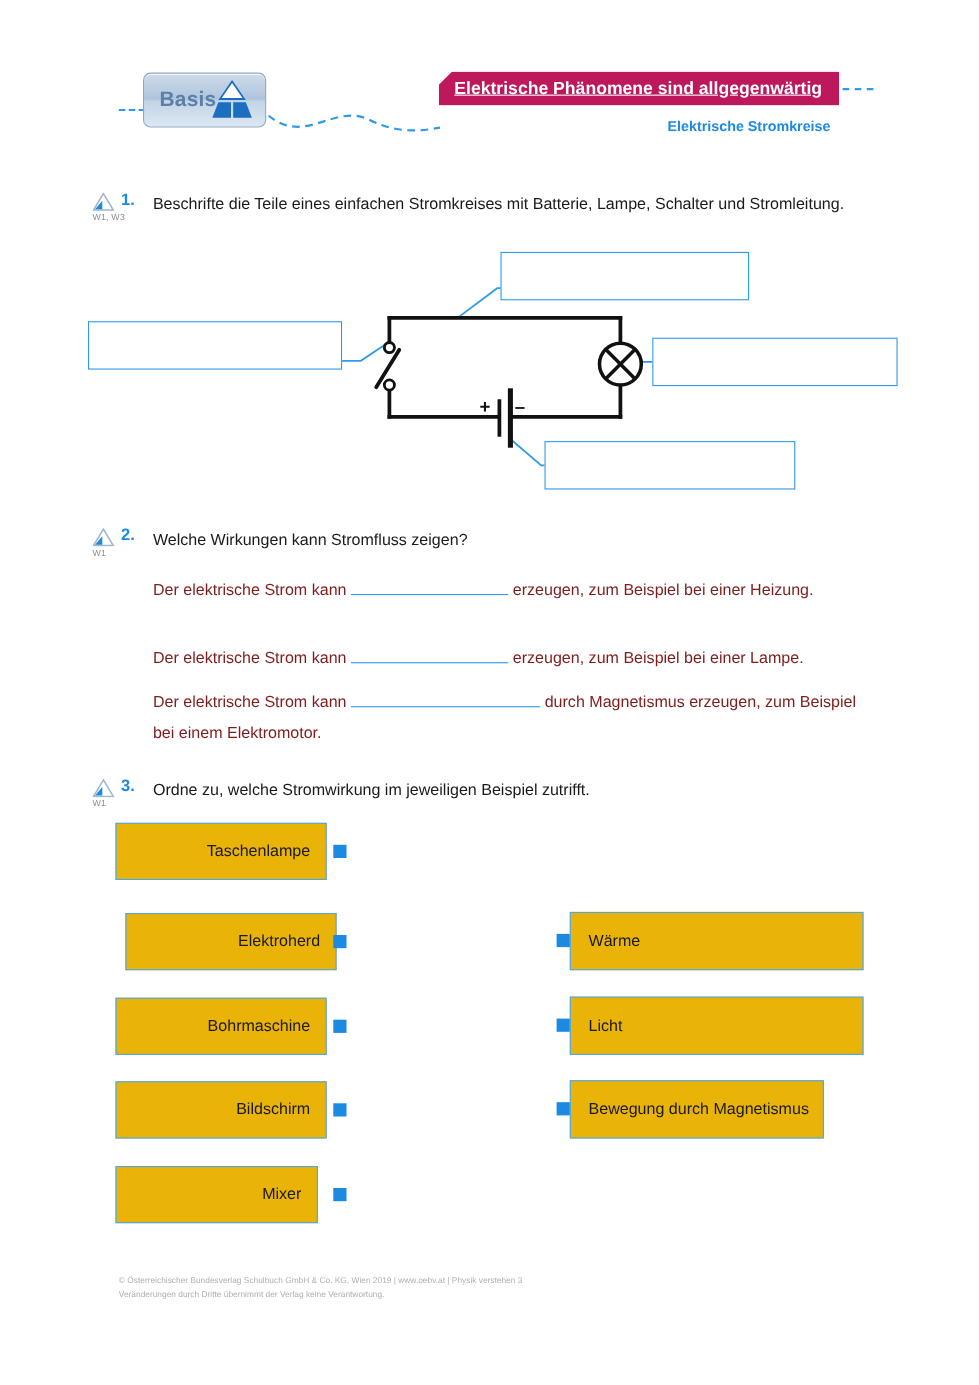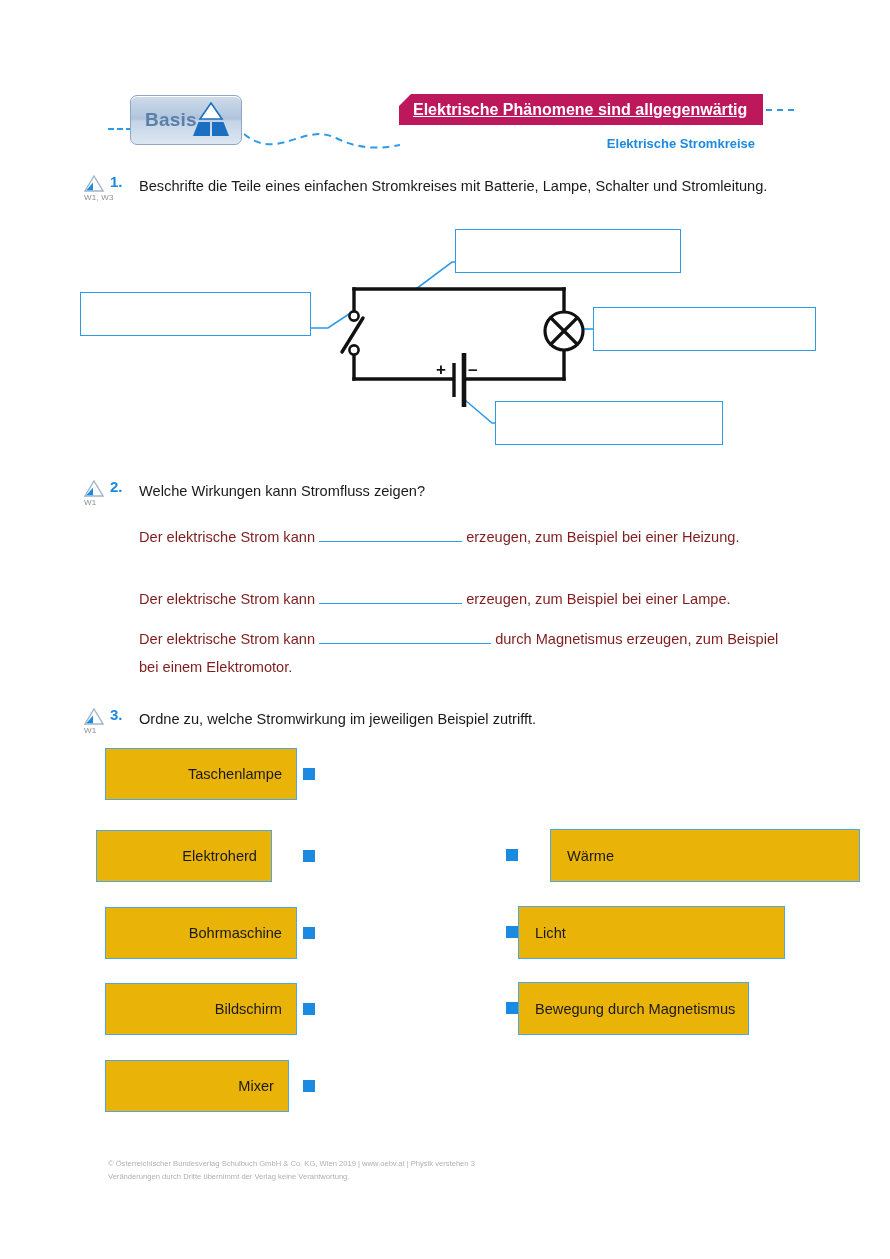--- a/index.html
+++ b/index.html
@@ -18,21 +18,21 @@
   .page {
     position: absolute;
     inset: 0;
     background: #fff;
   }
 
   
   .header {
     position: absolute;
     left: 0; top: 0;
-    width: 890px; height: 145px; margin-top: 29px;
+    width: 890px; height: 145px;
   }
   .dash-left {
     position: absolute;
     left: 108px; top: 99px;
     width: 24px; height: 0;
     border-top: 2px dashed #2e9ae8;
   }
   .badge {
     position: absolute;
     left: 130px; top: 66px;
@@ -301,41 +301,41 @@
     <div class="task-code">W1</div>
     <div class="task-num">3.</div>
     <div class="task-text" style="width:700px;">Ordne zu, welche Stromwirkung im jeweiligen Beispiel zutrifft.</div>
   </div>
 
   <div class="mbox left" style="left:105px; top:748px; width:192px; height:52px;">
     <span>Taschenlampe</span>
   </div>
   <div class="knob" style="left:303px; top:768px;"></div>
 
-  <div class="mbox left" style="left:96px; top:830px; width:176px; height:52px;">
+  <div class="mbox left" style="left:114px; top:830px; width:192px; height:52px;">
     <span>Elektroherd</span>
   </div>
   <div class="knob" style="left:303px; top:850px;"></div>
 
   <div class="mbox left" style="left:105px; top:907px; width:192px; height:52px;">
     <span>Bohrmaschine</span>
   </div>
   <div class="knob" style="left:303px; top:927px;"></div>
 
   <div class="mbox left" style="left:105px; top:983px; width:192px; height:52px;">
     <span>Bildschirm</span>
   </div>
   <div class="knob" style="left:303px; top:1003px;"></div>
 
   <div class="mbox left" style="left:105px; top:1060px; width:184px; height:52px;">
     <span>Mixer</span>
   </div>
   <div class="knob" style="left:303px; top:1080px;"></div>
 
-  <div class="mbox right" style="left:518px; top:829px; width:310px; height:53px;margin-left:32px;">
+  <div class="mbox right" style="left:518px; top:829px; width:267px; height:53px;">
     <span>Wärme</span>
   </div>
   <div class="knob" style="left:506px; top:849px;"></div>
 
   <div class="mbox right" style="left:518px; top:906px; width:267px; height:53px;">
     <span>Licht</span>
   </div>
   <div class="knob" style="left:506px; top:926px;"></div>
 
   <div class="mbox right" style="left:518px; top:982px; width:231px; height:53px;">

